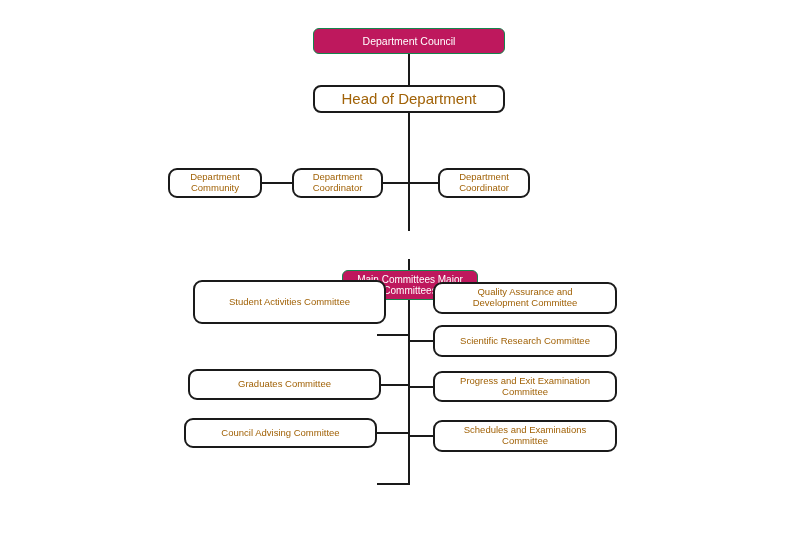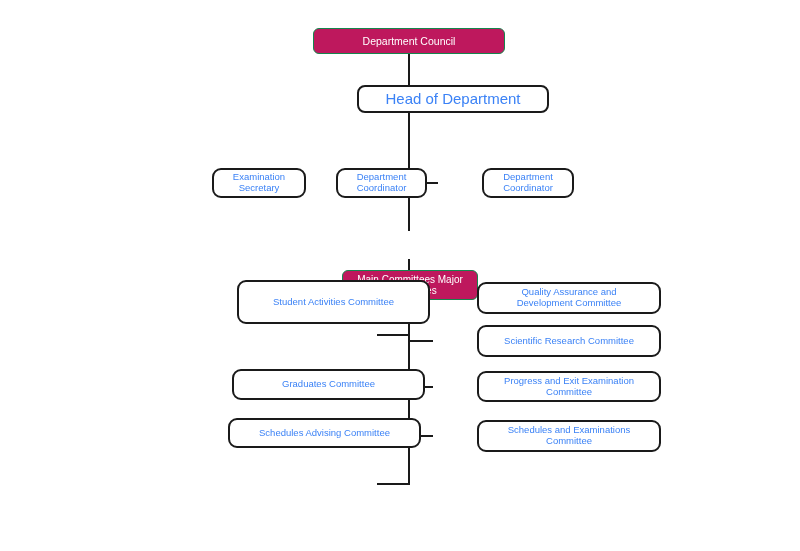--- a/index.html
+++ b/index.html
@@ -25,24 +25,23 @@
     border: 1px solid #15854d;
     border-radius: 6px;
     color: #ffffff;
     font-size: 10.5px;
     padding: 1px 4px;
   }
   .wbox {
     background: #ffffff;
     border: 2px solid #1a1a1a;
     border-radius: 9px;
-    color: #3b82f6;
+    color: #a16207;
     font-size: 10px;
     padding: 1px 20px;
-    margin-left: 44px;
   }
   .head-box { font-size: 15px; border-radius: 8px; }
   .small-box { font-size: 9.5px; }
   .committee { font-size: 9.5px; }
   .line {
     position: absolute;
     background: #1a1a1a;
   }
 </style>
 </head>
@@ -66,34 +65,34 @@
 
   <div class="line" style="left:410px; top:297px; width:23px; height:2px;"></div>
   <div class="line" style="left:410px; top:340px; width:23px; height:2px;"></div>
   <div class="line" style="left:410px; top:386px; width:23px; height:2px;"></div>
   <div class="line" style="left:410px; top:435px; width:23px; height:2px;"></div>
 
   <div class="node gbox" style="left:313px; top:28px; width:192px; height:26px;">Department Council</div>
 
   <div class="node wbox head-box" style="left:313px; top:85px; width:192px; height:28px;">Head of Department</div>
 
-  <div class="node wbox small-box" style="left:168px; top:168px; width:94px; height:30px;">Examination Secretary</div>
+  <div class="node wbox small-box" style="left:168px; top:168px; width:94px; height:30px;">Department Community</div>
 
   <div class="node wbox small-box" style="left:292px; top:168px; width:91px; height:30px;">Department Coordinator</div>
 
   <div class="node wbox small-box" style="left:438px; top:168px; width:92px; height:30px;">Department Coordinator</div>
 
   <div class="node gbox" style="left:342px; top:230px; width:136px; height:30px; font-size:10px;margin-top:40px;">Main Committees Major Committees</div>
 
   <div class="node wbox committee" style="left:193px; top:280px; width:193px; height:44px;">Student Activities Committee</div>
 
 
   <div class="node wbox committee" style="left:188px; top:369px; width:193px; height:31px;">Graduates Committee</div>
 
-  <div class="node wbox committee" style="left:184px; top:418px; width:193px; height:30px;">Schedules Advising Committee</div>
+  <div class="node wbox committee" style="left:184px; top:418px; width:193px; height:30px;">Council Advising Committee</div>
 
 
   <div class="node wbox committee" style="left:433px; top:282px; width:184px; height:32px;">Quality Assurance and Development Committee</div>
 
   <div class="node wbox committee" style="left:433px; top:325px; width:184px; height:32px;">Scientific Research Committee</div>
 
   <div class="node wbox committee" style="left:433px; top:371px; width:184px; height:31px;">Progress and Exit Examination Committee</div>
 
   <div class="node wbox committee" style="left:433px; top:420px; width:184px; height:32px;">Schedules and Examinations Committee</div>
 

